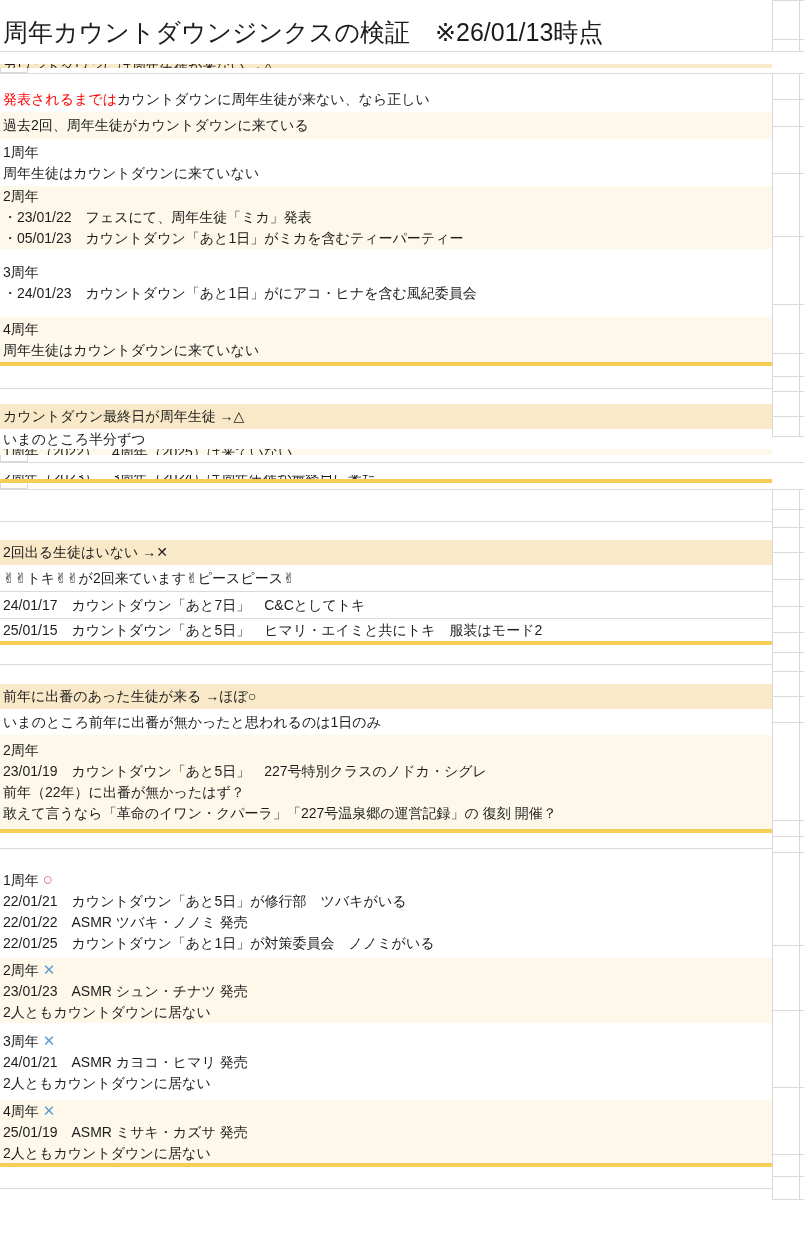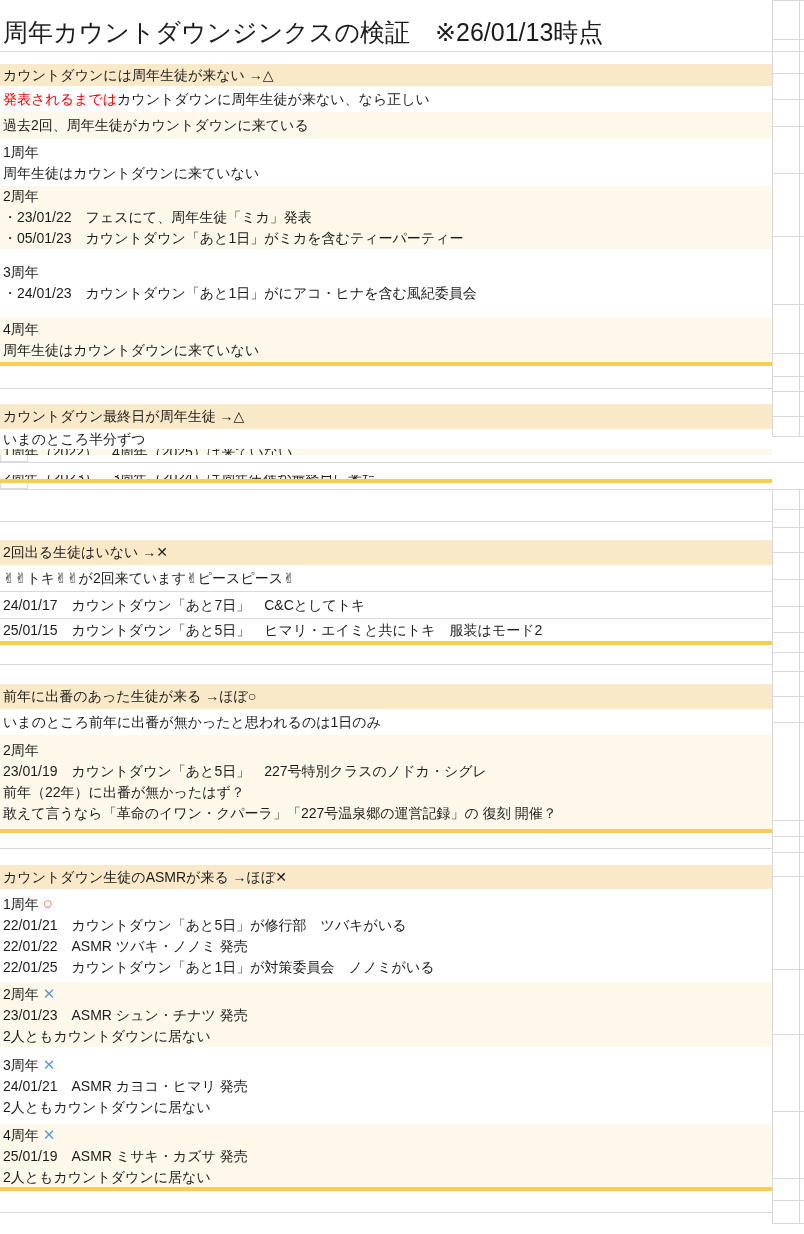--- a/index.html
+++ b/index.html
@@ -48,21 +48,21 @@
         <div class="line">周年カウントダウンジンクスの検証　※26/01/13時点</div>
       </div>
       <div class="cside"></div>
       <div class="cedge"></div>
     </div>
     <div class="row" style="height: 12px;">
       <div class="cmain"></div>
       <div class="cside"></div>
       <div class="cedge"></div>
     </div>
-    <div class="row" style="height: 22px;">
+    <div class="row" style="height: 22px; flex-direction: column;">
       <div class="cmain bg-tan">
         <div class="line">カウントダウンには周年生徒が来ない →△</div>
       </div>
       <div class="cside"></div>
       <div class="cedge"></div>
     </div>
     <div class="row" style="height: 26px;">
       <div class="cmain">
         <div class="line"><span class="seg-red">発表されるまでは</span><span>カウントダウンに周年生徒が来ない、なら正しい</span></div>
       </div>
@@ -222,27 +222,20 @@
     <div class="row" style="height: 16px;">
       <div class="cmain grid-after"></div>
       <div class="cside"></div>
       <div class="cedge"></div>
     </div>
     <div class="row" style="height: 16px;">
       <div class="cmain"></div>
       <div class="cside"></div>
       <div class="cedge"></div>
     </div>
-    <div class="row" style="height: 24px;">
-      <div class="cmain bg-tan">
-        <div class="line"><span>カウントダウン生徒のASMRが来る →ほぼ</span><span class="seg-xb">✕</span></div>
-      </div>
-      <div class="cside"></div>
-      <div class="cedge"></div>
-    </div>
     <div class="row" style="height: 93px;">
       <div class="cmain">
         <div class="line"><span>1周年 </span><span class="seg-maru">○</span></div>
         <div class="line">22/01/21　カウントダウン「あと5日」が修行部　ツバキがいる</div>
         <div class="line">22/01/22　ASMR ツバキ・ノノミ 発売</div>
         <div class="line">22/01/25　カウントダウン「あと1日」が対策委員会　ノノミがいる</div>
       </div>
       <div class="cside"></div>
       <div class="cedge"></div>
     </div>

